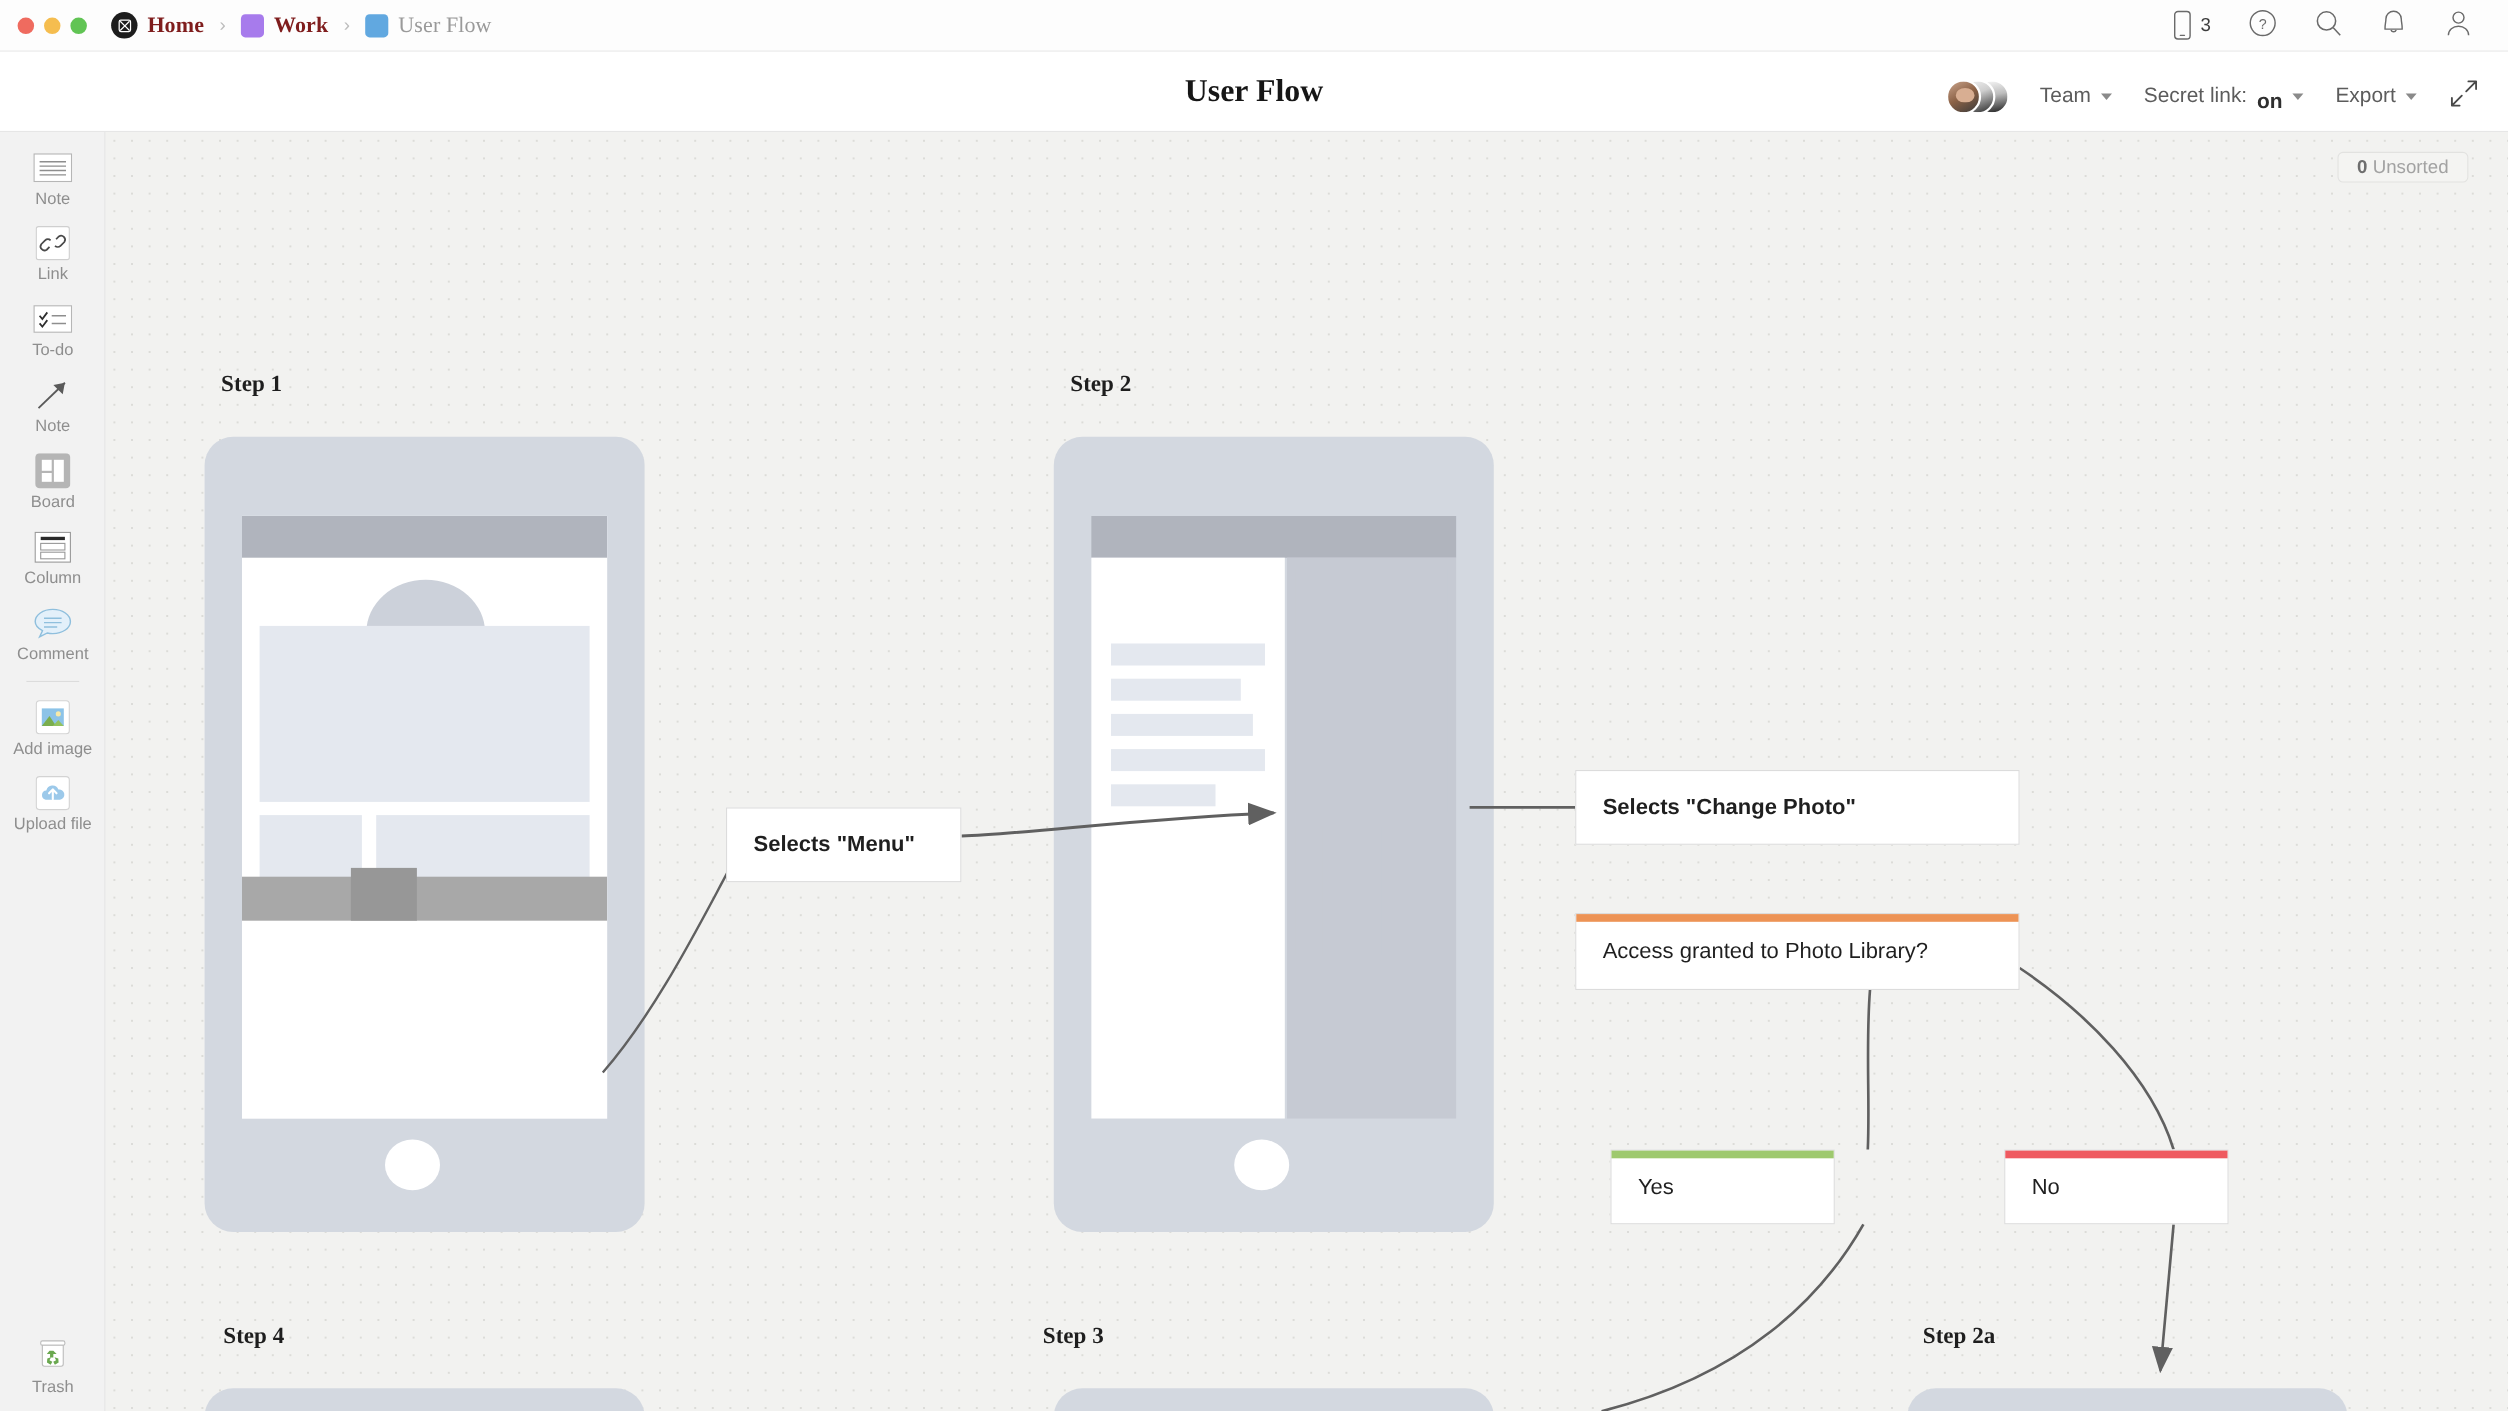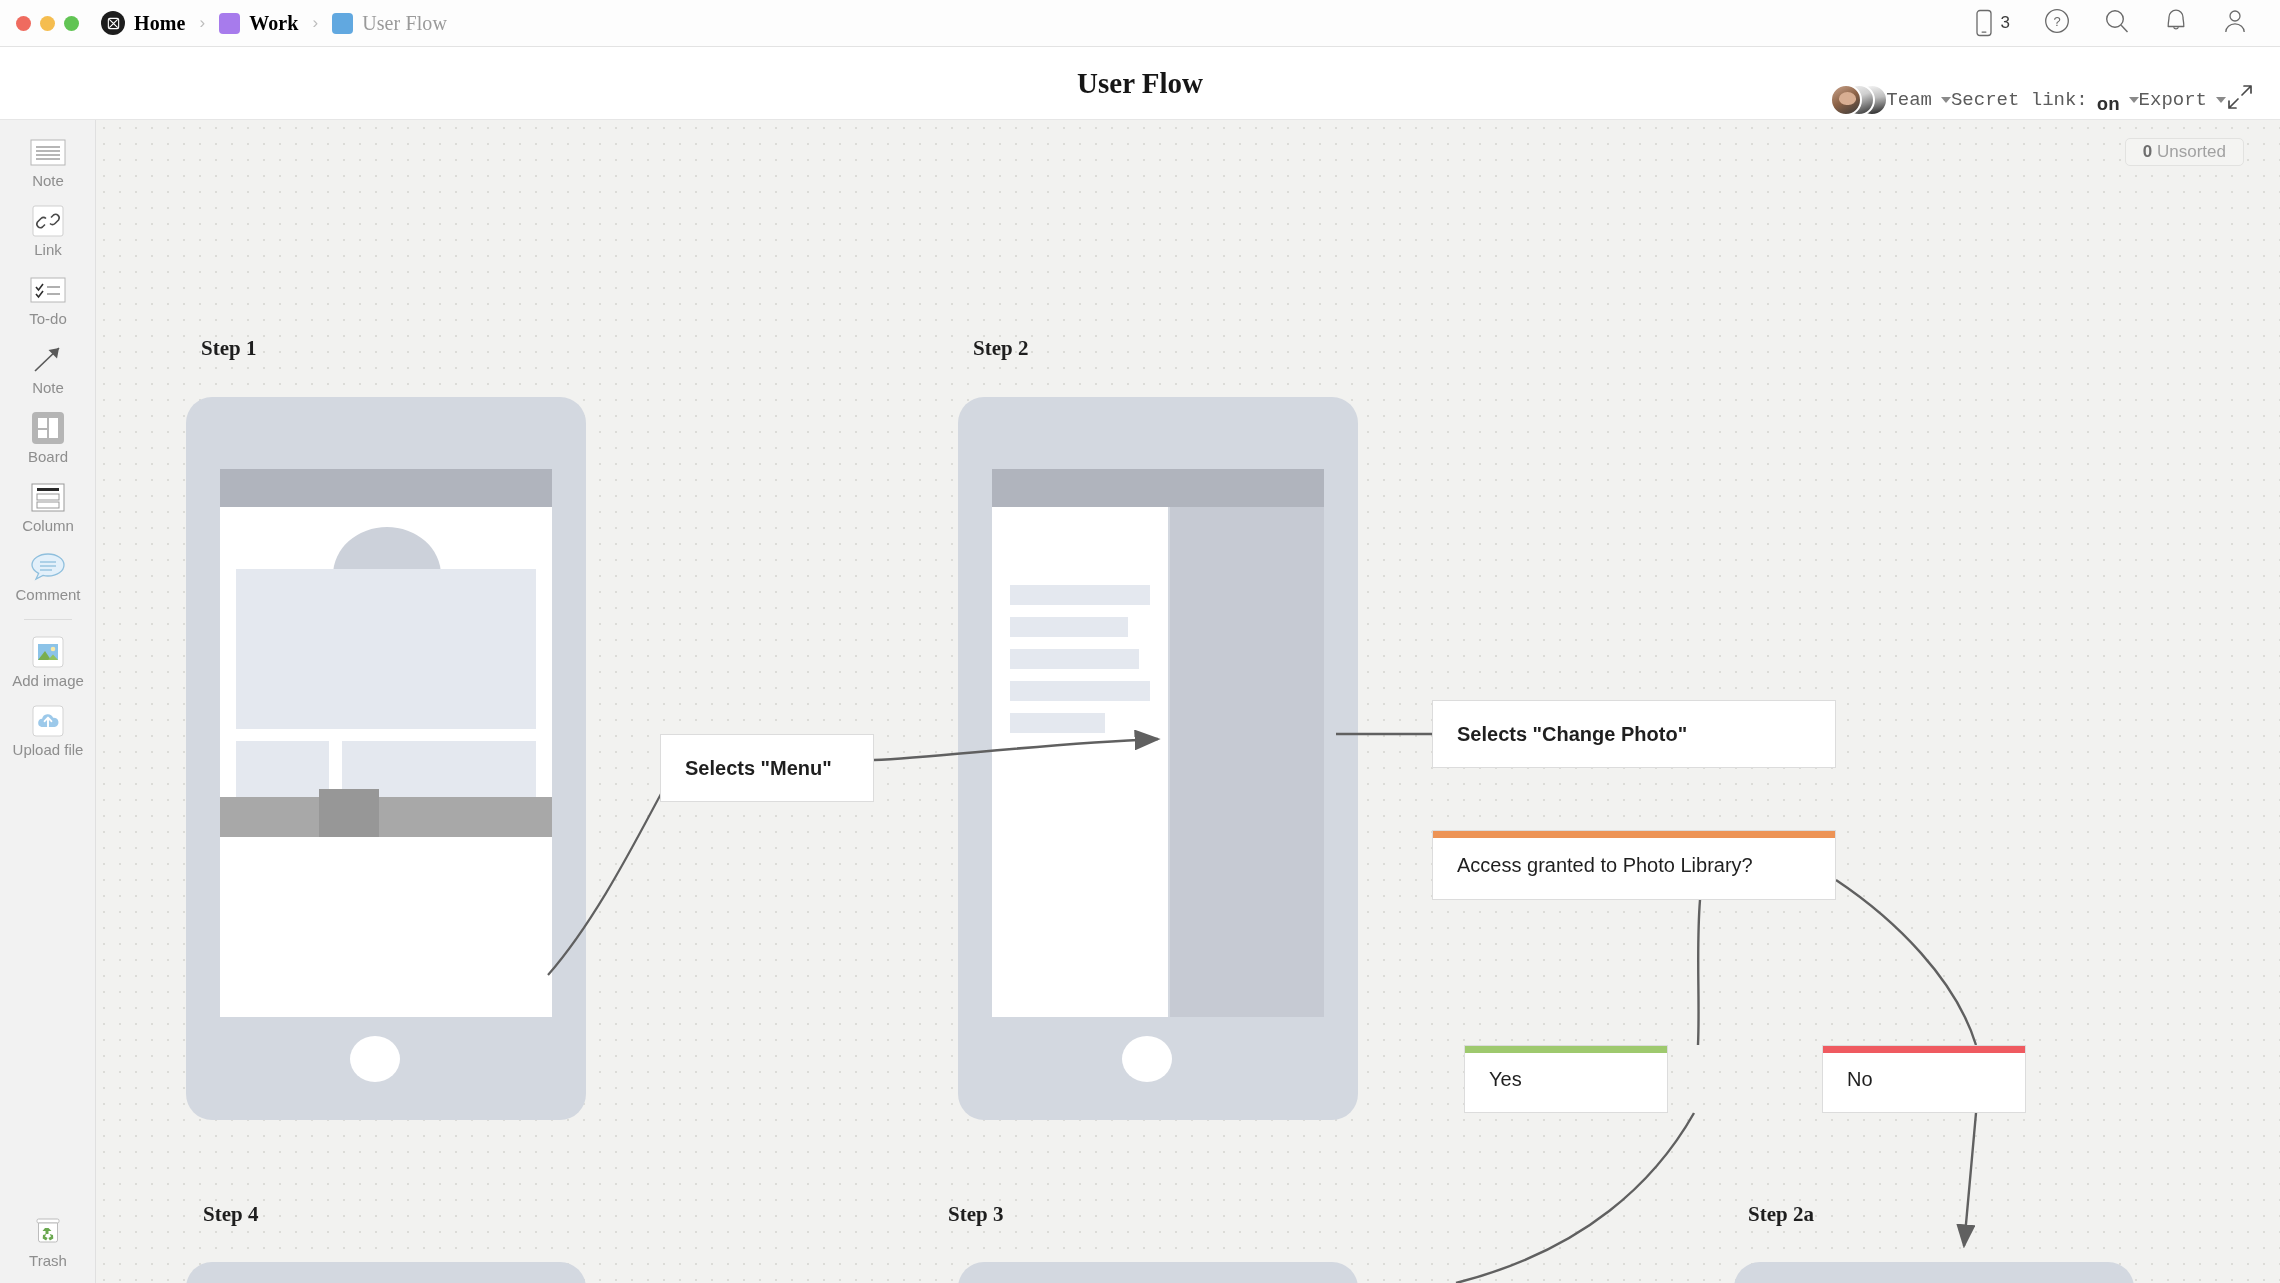--- a/index.html
+++ b/index.html
@@ -19,21 +19,21 @@
   .lights { display: flex; gap: 9px; margin-left: 16px; }
   .light { width: 15px; height: 15px; border-radius: 50%; }
   .l-red { background: #ef6b5f; }
   .l-yellow { background: #f5bd4f; }
   .l-green { background: #61c454; }
 
   .crumbs { display: flex; align-items: center; margin-left: 22px; gap: 0px; }
   .crumb { display: flex; align-items: center; gap: 9px; }
   .crumb-label {
     font-family: "Liberation Serif", serif;
-    font-size: 20px; font-weight: bold; color: #000000; letter-spacing: .1px;
+    font-size: 20px; font-weight: bold; color: #7f1d1d; letter-spacing: .1px;
   }
   .crumb-label.dim { color: #9a9a9a; font-weight: normal; }
   .crumb-sep { color: #bdbdbd; font-size: 17px; margin: 0 14px; }
   .logo-badge {
     width: 24px; height: 24px; border-radius: 50%; background: #1d1d1d;
     display: flex; align-items: center; justify-content: center;
   }
   .sw { width: 21px; height: 21px; border-radius: 4px; }
 
   .tb-right {
@@ -47,22 +47,22 @@
   .header2 {
     position: absolute; top: 47px; left: 0; width: 2280px; height: 73px;
     background: #ffffff; border-bottom: 1px solid #e6e6e6;
     display: flex; align-items: center; justify-content: center;
   }
   .doc-title {
     font-family: "Liberation Serif", serif;
     font-size: 29px; font-weight: bold; color: #161616;
   }
   .h2-right {
-    position: absolute; right: 26px; top: 16px; height: 73px;
-    display: flex; align-items: center;  font-family: Liberation Mono, monospace;
+    position: absolute; right: 26px; top: 4px; height: 73px;
+    display: flex; align-items: center; gap: 29px;
   }
   .avatars { position: relative; width: 56px; height: 32px; }
   .av {
     position: absolute; top: 0; width: 32px; height: 32px; border-radius: 50%;
     border: 2px solid #fff; overflow: hidden;
   }
   .av1 { left: 0; background: linear-gradient(150deg,#caa48c 0%,#8c6246 48%,#3a3a3a 100%); z-index: 3; }
   .av2 { left: 13px; background: linear-gradient(160deg,#f2f2f2 0%,#cfcfcf 40%,#2a2a2a 100%); z-index: 2; }
   .av3 { left: 26px; background: linear-gradient(170deg,#fafafa 0%,#bdbdbd 45%,#1f1f1f 100%); z-index: 1; }
   .av1::after {

